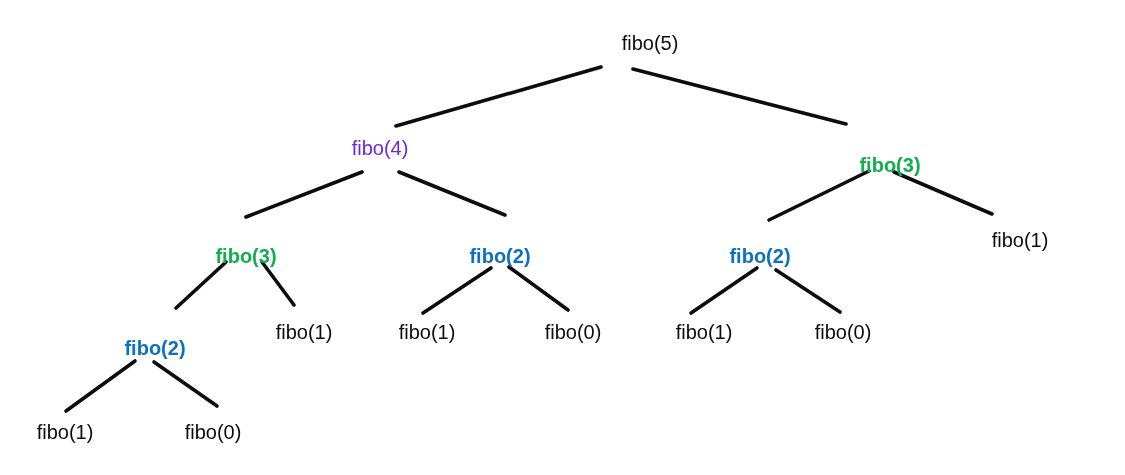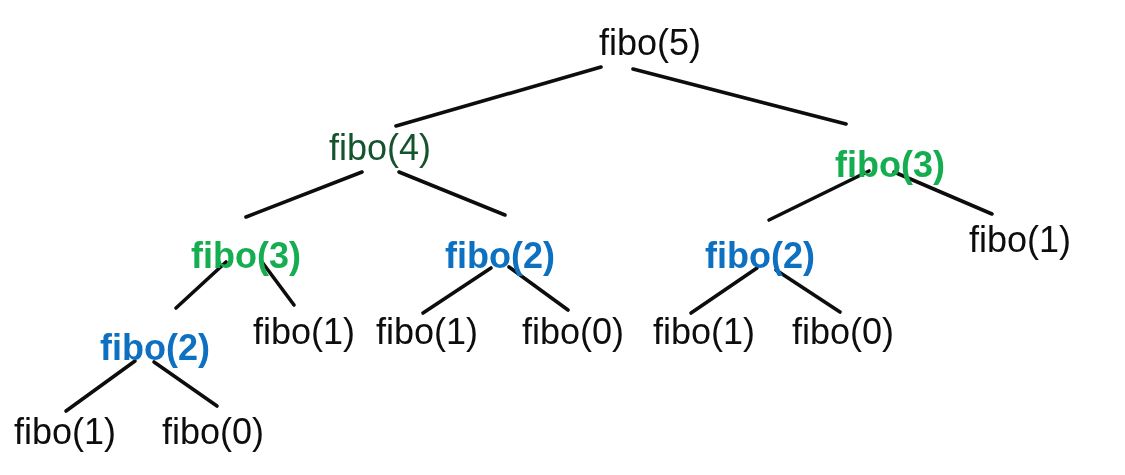--- a/index.html
+++ b/index.html
@@ -18,21 +18,21 @@
   .edges-layer {
     position: absolute;
     left: 0;
     top: 0;
     width: 1125px;
     height: 475px;
   }
   .node {
     position: absolute;
     transform: translate(-50%, -50%);
-    font-size: 36px;
+    font-size: 20px;
     line-height: 1;
     white-space: nowrap;
     letter-spacing: 0px;
   }
   .node.regular { font-weight: 400; }
   .node.bold    { font-weight: 700; margin-top: 16px; }
 </style>
 </head>
 <body>
 
@@ -48,21 +48,21 @@
       <line x1="262" y1="262" x2="294" y2="305" stroke="#0d0d0d" stroke-width="3.6" stroke-linecap="round"></line>
       <line x1="491" y1="268" x2="423" y2="313" stroke="#0d0d0d" stroke-width="3.6" stroke-linecap="round"></line>
       <line x1="509" y1="267" x2="568" y2="310" stroke="#0d0d0d" stroke-width="3.6" stroke-linecap="round"></line>
       <line x1="757" y1="268" x2="691" y2="313" stroke="#0d0d0d" stroke-width="3.6" stroke-linecap="round"></line>
       <line x1="776" y1="270" x2="840" y2="312" stroke="#0d0d0d" stroke-width="3.6" stroke-linecap="round"></line>
       <line x1="135" y1="361" x2="66" y2="411" stroke="#0d0d0d" stroke-width="3.6" stroke-linecap="round"></line>
       <line x1="154" y1="362" x2="217" y2="406" stroke="#0d0d0d" stroke-width="3.6" stroke-linecap="round"></line>
     </svg>
   <div>
       <div class="node regular" style="left: 650px; top: 43px; color: rgb(13, 13, 13);">fibo(5)</div>
-      <div class="node regular" style="left: 380px; top: 148px; color: #14532d;">fibo(4)</div>
+      <div class="node regular" style="left: 380px; top: 148px; color: #6d28d9;">fibo(4)</div>
       <div class="node bold" style="left: 890px; top: 149px; color: rgb(20, 173, 80);">fibo(3)</div>
       <div class="node bold" style="left: 246px; top: 240px; color: rgb(20, 173, 80);">fibo(3)</div>
       <div class="node bold" style="left: 500px; top: 240px; color: rgb(14, 112, 192);">fibo(2)</div>
       <div class="node bold" style="left: 760px; top: 240px; color: rgb(14, 112, 192);">fibo(2)</div>
       <div class="node regular" style="left: 1020px; top: 240px; color: rgb(13, 13, 13);">fibo(1)</div>
       <div class="node bold" style="left: 155px; top: 332px; color: rgb(14, 112, 192);">fibo(2)</div>
       <div class="node regular" style="left: 304px; top: 332px; color: rgb(13, 13, 13);">fibo(1)</div>
       <div class="node regular" style="left: 427px; top: 332px; color: rgb(13, 13, 13);">fibo(1)</div>
       <div class="node regular" style="left: 573px; top: 332px; color: rgb(13, 13, 13);">fibo(0)</div>
       <div class="node regular" style="left: 704px; top: 332px; color: rgb(13, 13, 13);">fibo(1)</div>

